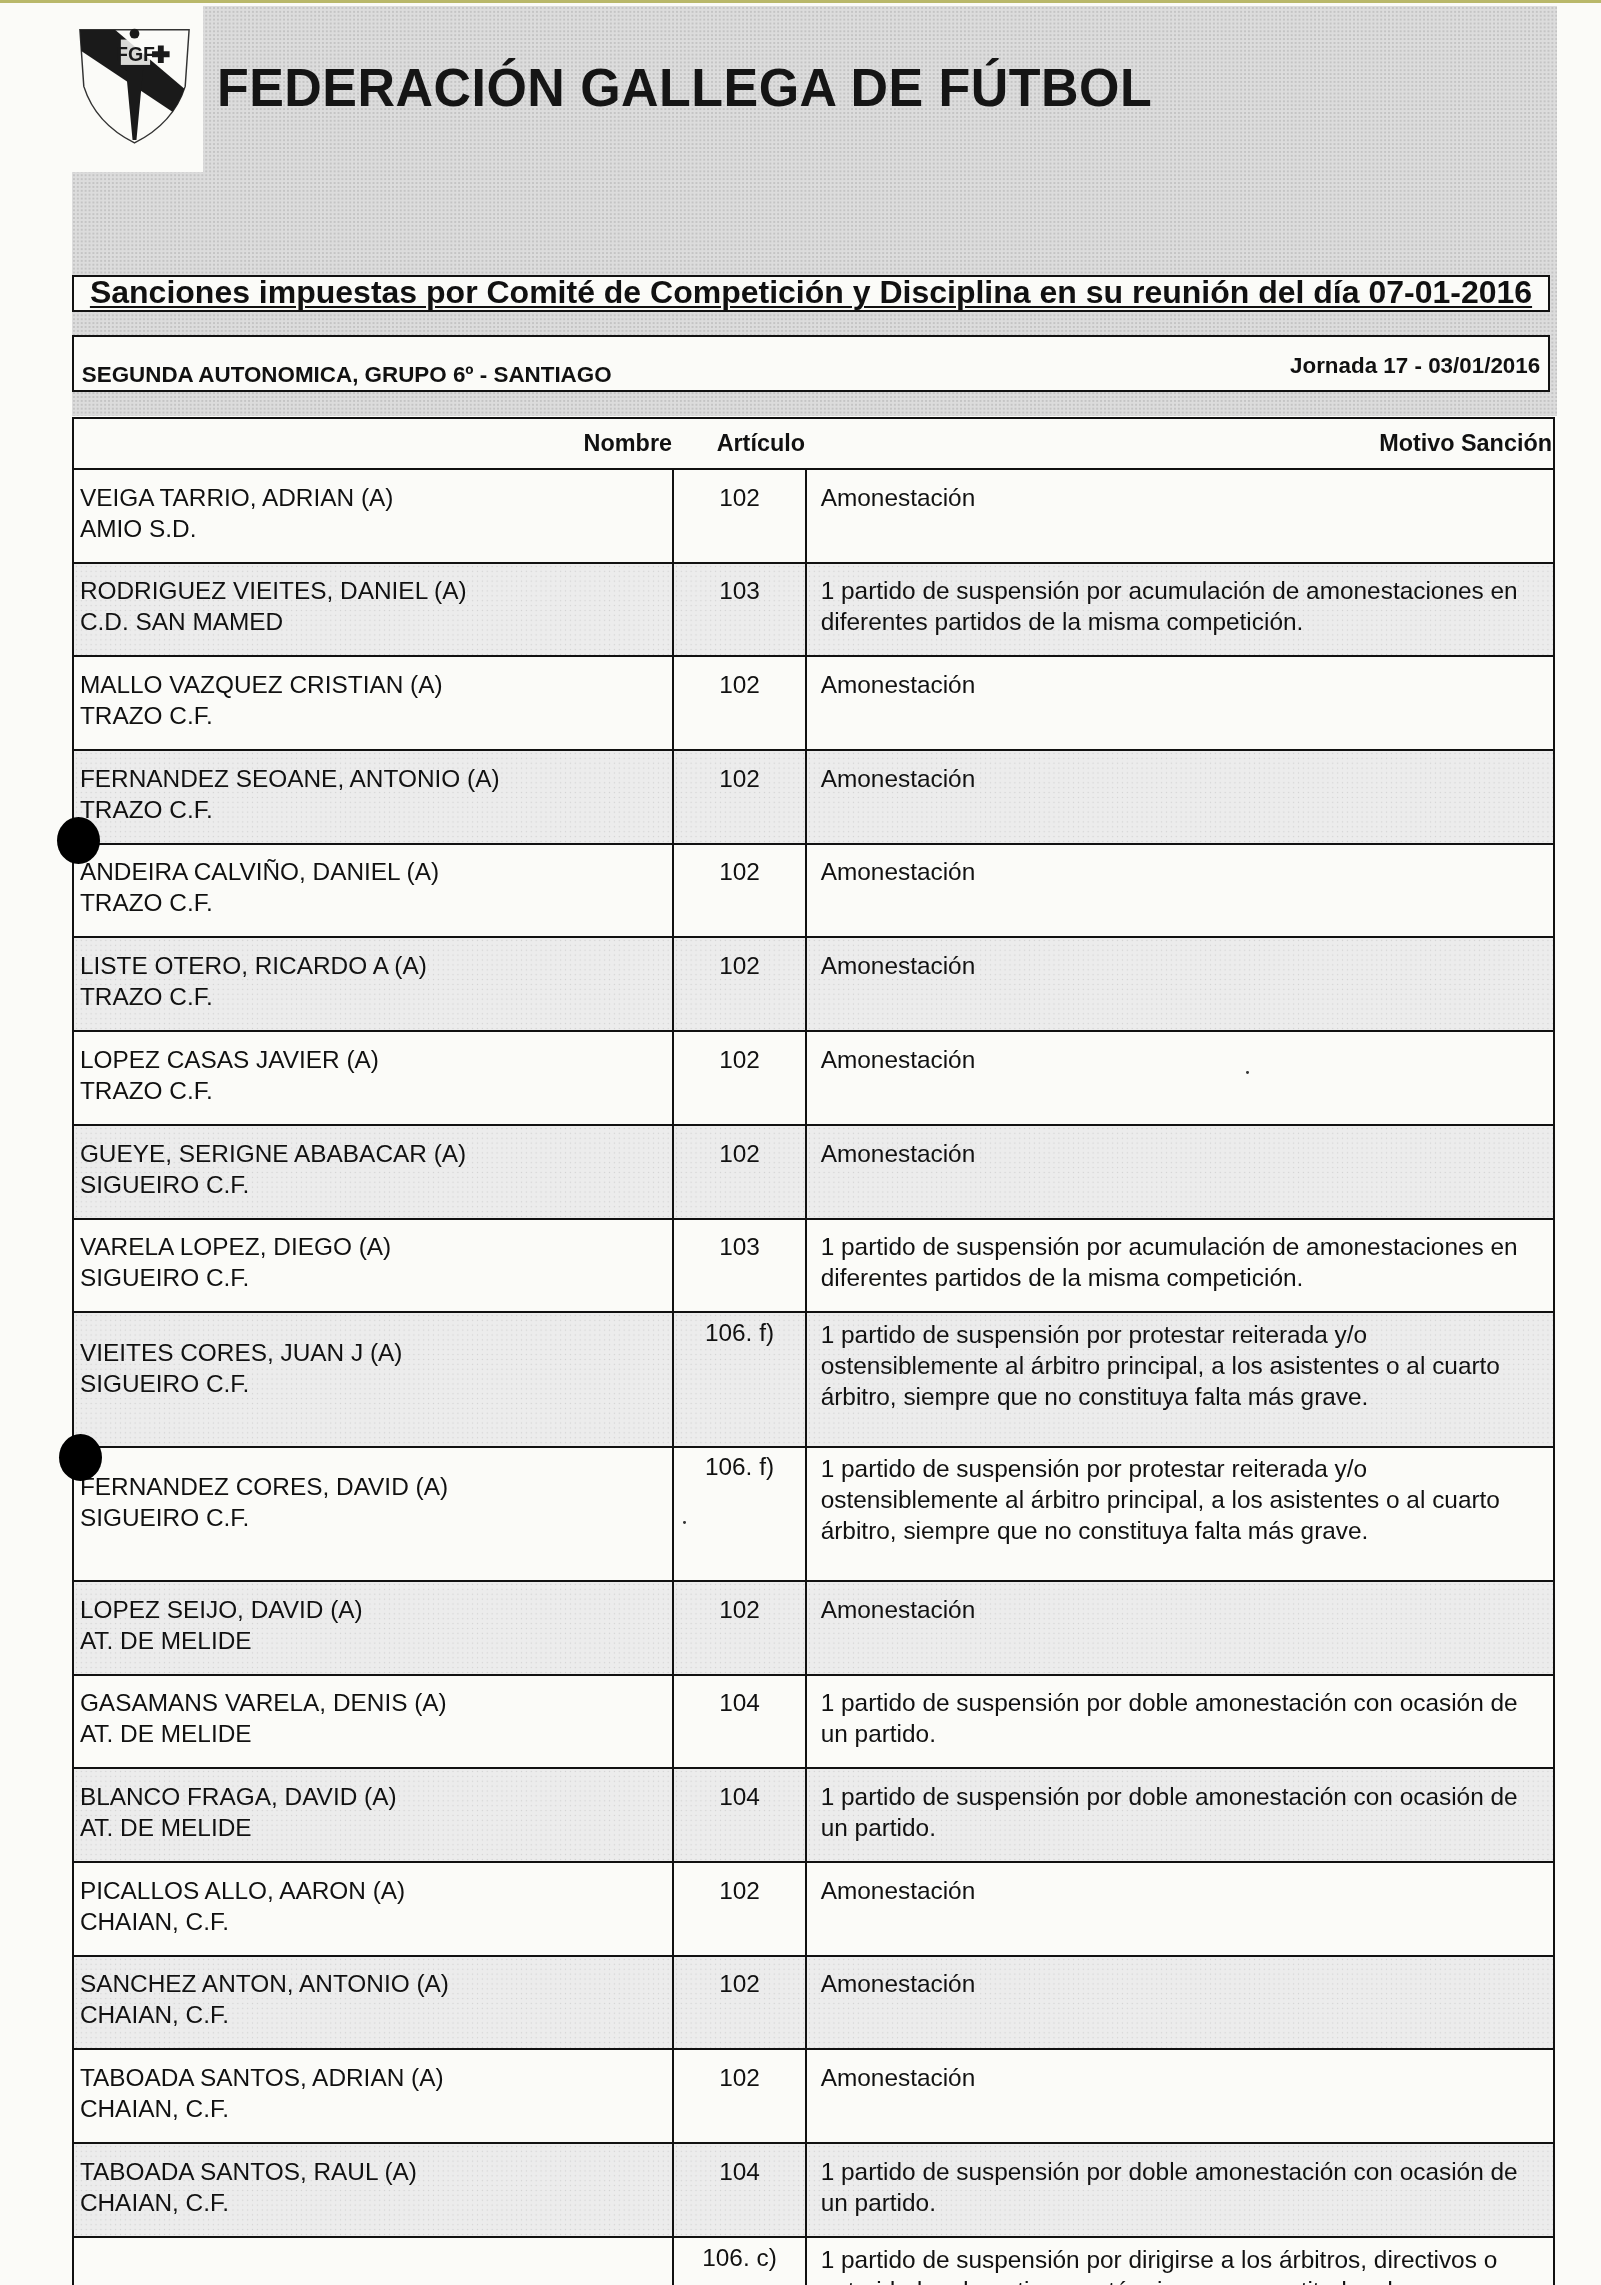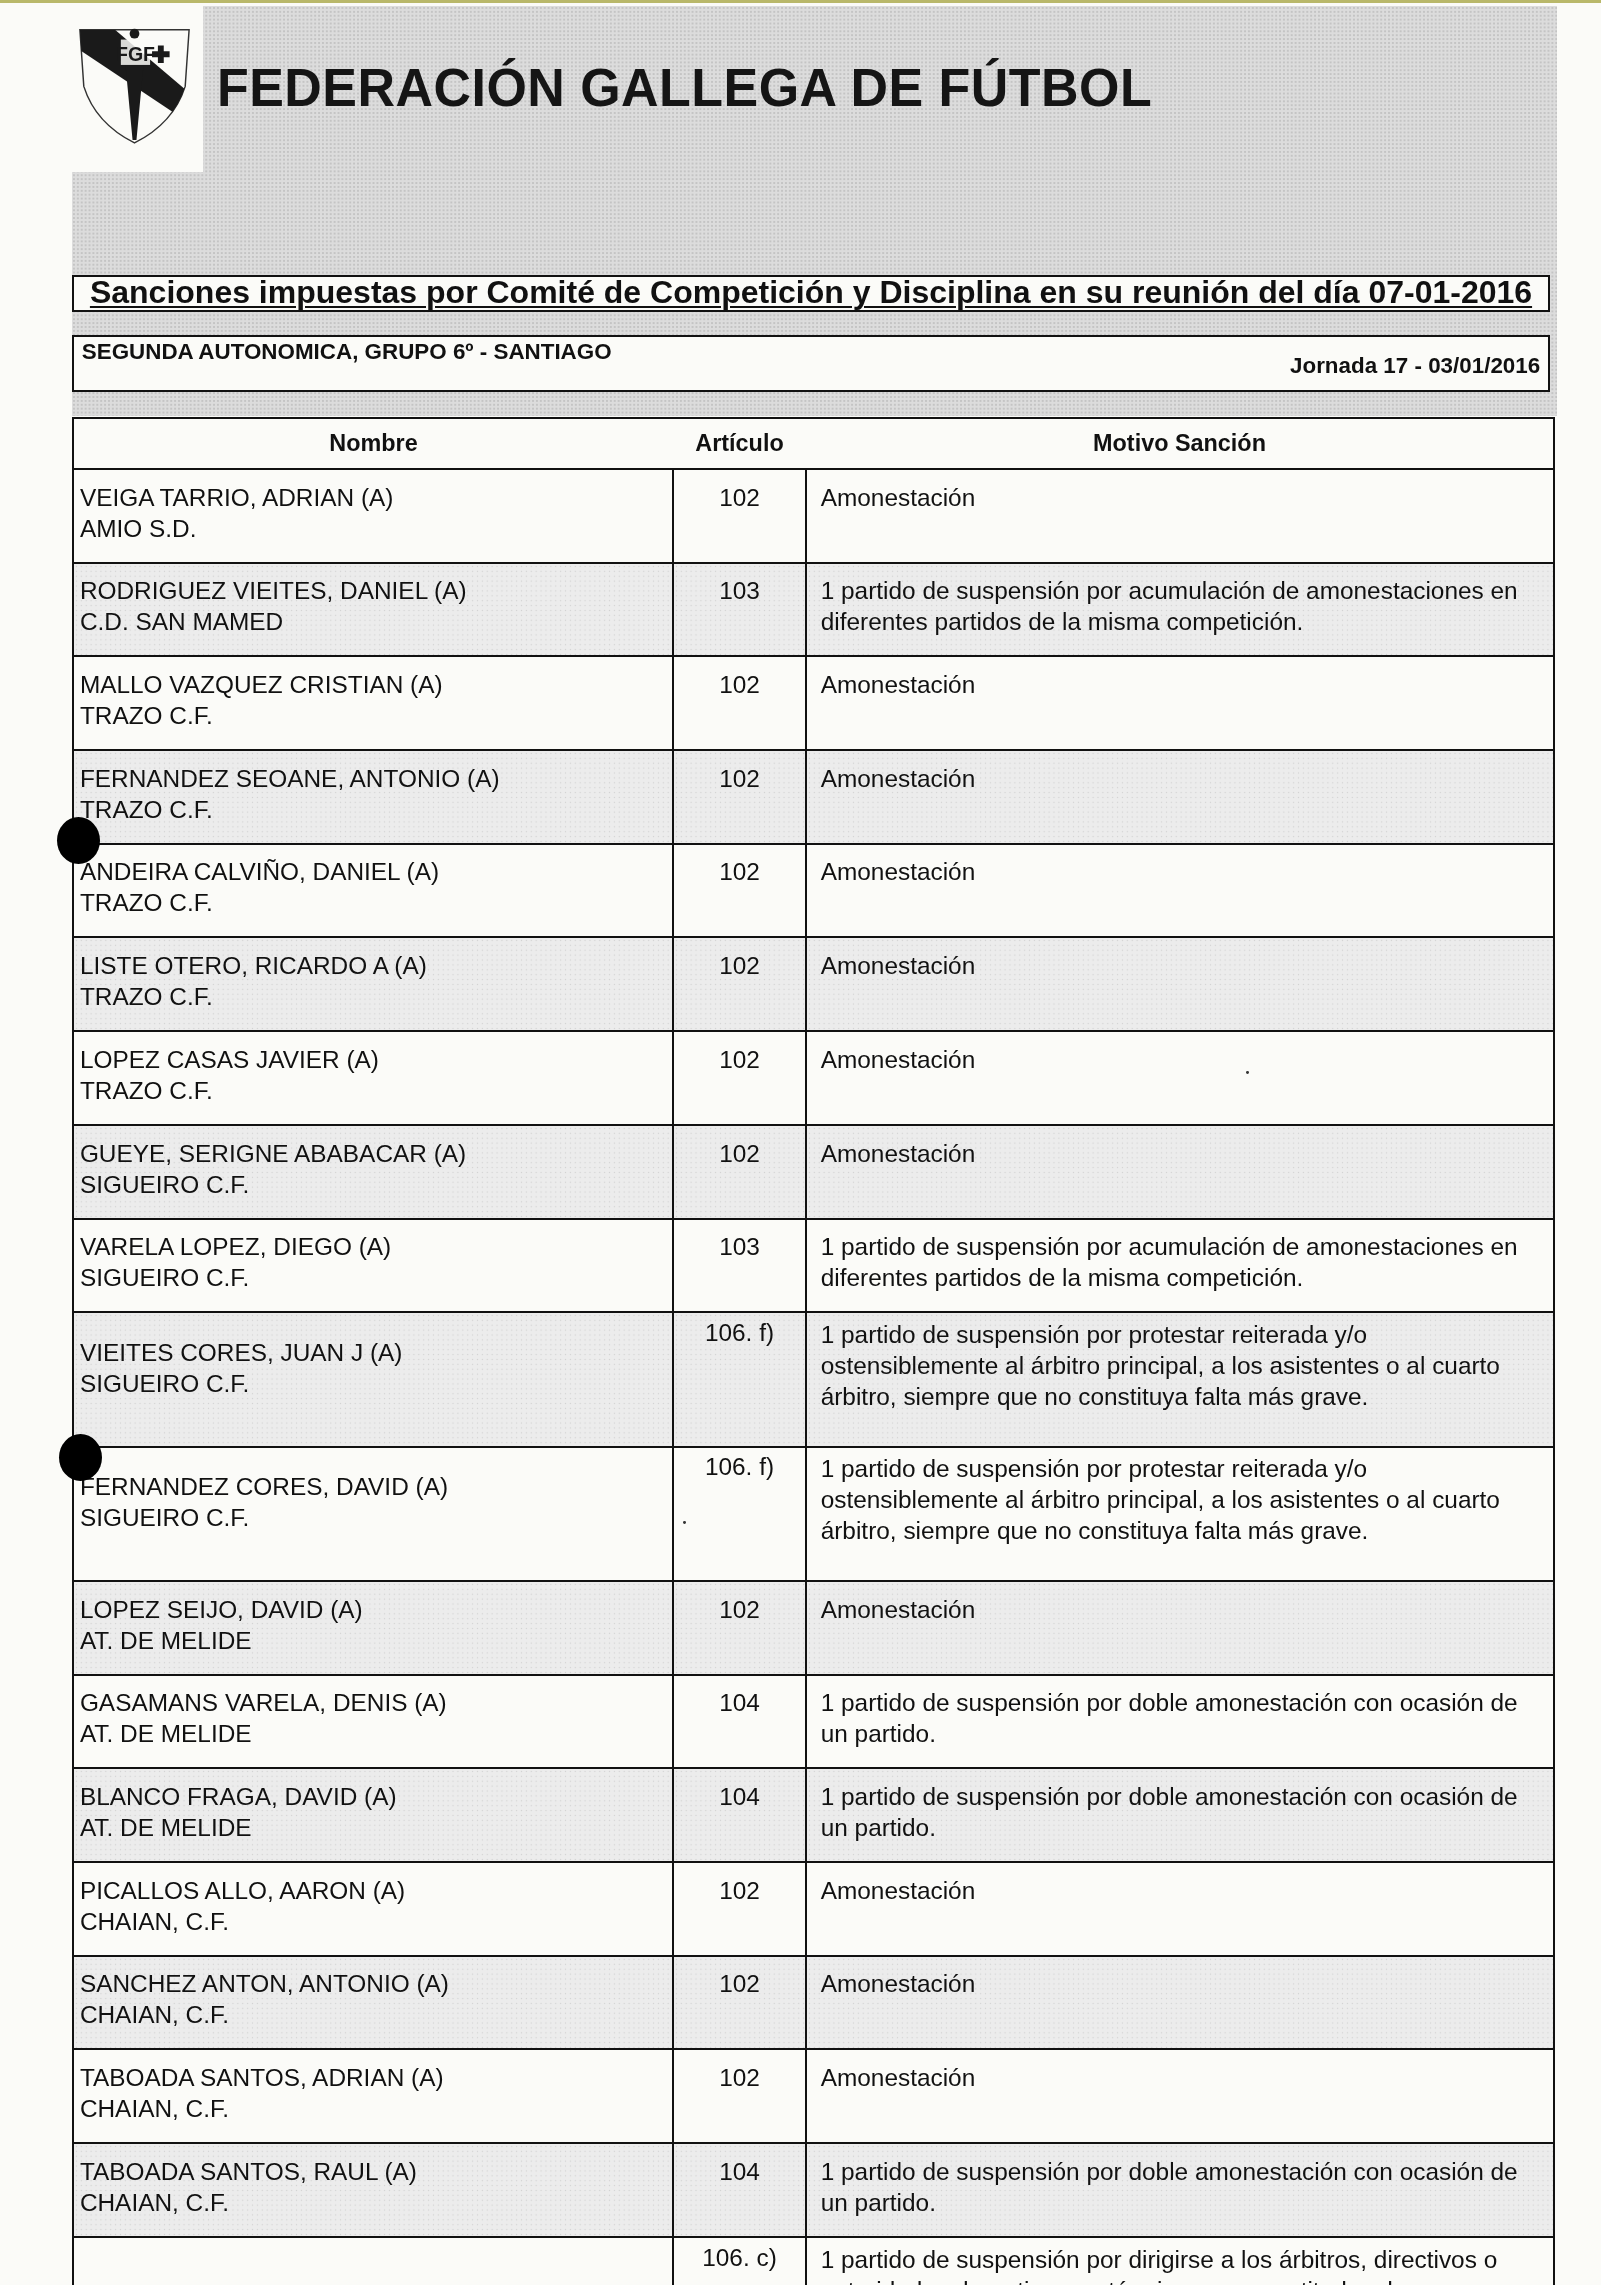--- a/index.html
+++ b/index.html
@@ -26,31 +26,31 @@
   .box {
     position: absolute; left: 72px; width: 1478px; background: #fbfbf8;
     border: 2.9px solid #111; box-sizing: border-box;
   }
   .title-box { top: 275px; height: 37px; text-align: center; }
   .title-box span {
     display: inline-block; font-size: 32px; font-weight: bold; line-height: 31px;
     text-decoration: underline; text-underline-offset: 2.9px; text-decoration-thickness: 2px;
   }
   .comp-box { top: 335px; height: 57px; }
-  .comp-box .left { position: absolute; left: 7.8px; top: 2px; font-size: 22.4px; font-weight: bold; }
+  .comp-box .left { position: absolute; left: 7.8px; top: 25px; font-size: 22.4px; font-weight: bold; }
   .comp-box .right { position: absolute; right: 7.8px; top: 15.6px; font-size: 22.4px; font-weight: bold; }
 
   table.sanctions {
     position: absolute; left: 72px; top: 417px; width: 1480px;
     border-collapse: collapse; table-layout: fixed;
   }
   table.sanctions th, table.sanctions td {
     border: 2px solid #111; vertical-align: top; font-size: 24.4px; line-height: 31px;
   }
-  table.sanctions th { height: 47px; font-weight: bold; text-align: center; vertical-align: middle; background: #fbfbf8; font-size: 23.4px; }
+  table.sanctions th { height: 47px; font-weight: bold; text-align: right; vertical-align: middle; background: #fbfbf8; font-size: 23.4px; }
   table.sanctions th.h-nombre { border-right: none; }
   table.sanctions th.h-articulo { border-left: none; border-right: none; }
   table.sanctions th.h-motivo { border-left: none; }
   col.c1 { width: 600px; } col.c2 { width: 133px; } col.c3 { width: 748px; }
   tr.row td { height: 80px; padding: 0; }
   tr.row.tall3 td { height: 109px; }
   tr.row.tall5 td { height: 172px; }
   tr.row.shaded td {
     background-color: #ececec;
     background-image: radial-gradient(#d2d2d2 0.8px, transparent 1px);

